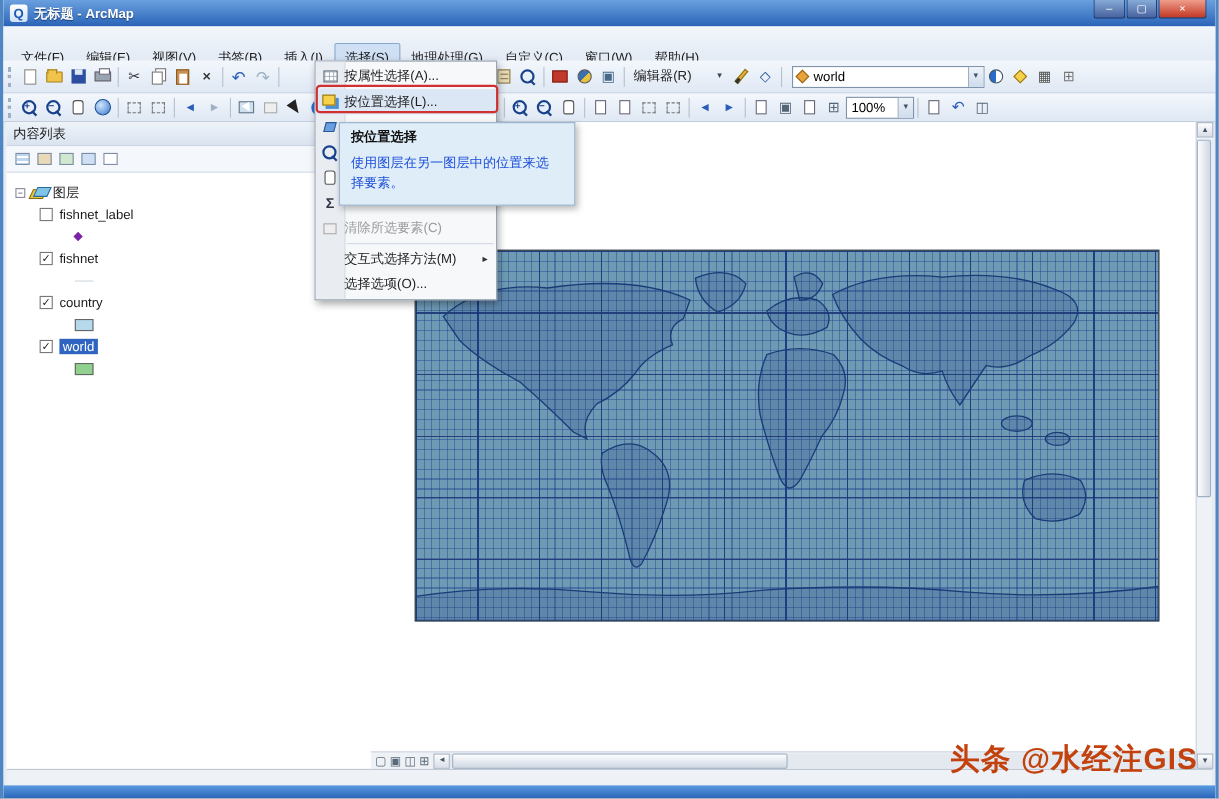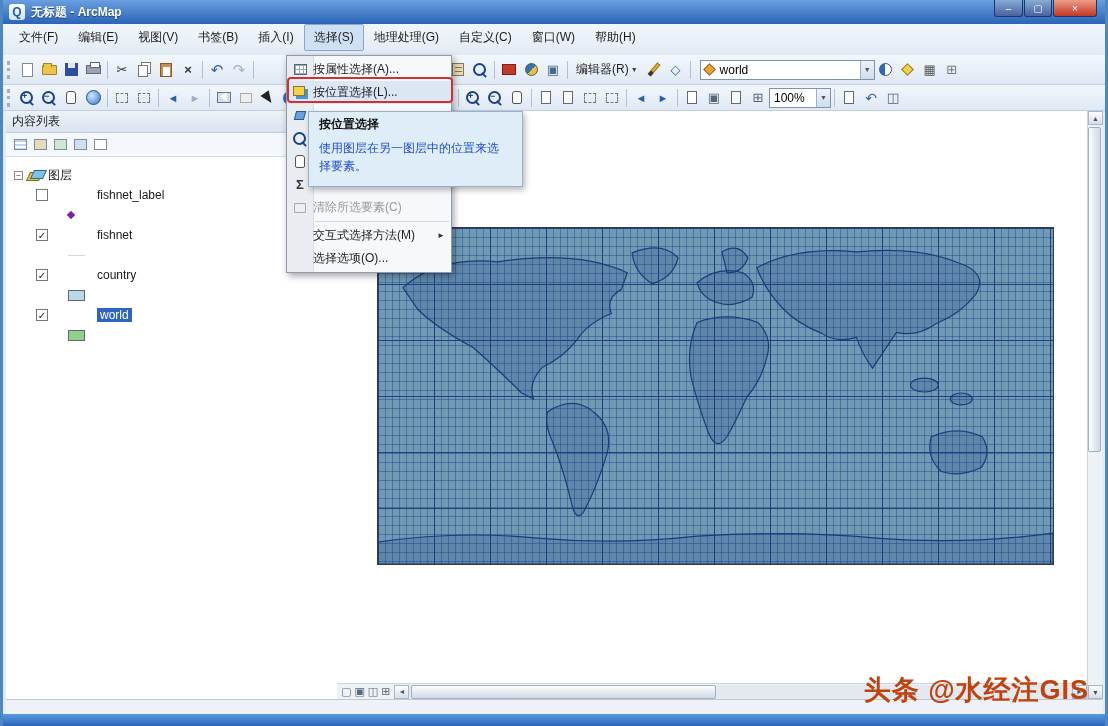--- a/index.html
+++ b/index.html
@@ -11,37 +11,37 @@
   }
   
   .titlebar { height:24px; background:linear-gradient(#6aa0de,#2a64b8); display:flex; align-items:center; padding-left:6px; }
   .app-icon { width:16px; height:16px; border-radius:3px; background:linear-gradient(#ffffff,#cfe2f5); color:#1d5bb0; font-size:12px; font-weight:bold; text-align:center; line-height:16px; }
   .wtitle { color:#fff; font-size:12px; font-weight:bold; margin-left:6px; text-shadow:0 1px 1px #1a3d6e; }
   .win-btns { margin-left:auto; margin-right:8px; display:flex; align-self:flex-start; }
   .wb { height:17px; border:1px solid #17396b; border-top:none; color:#fff; font-size:10px; display:flex; align-items:center; justify-content:center; border-radius:0 0 3px 3px; background:linear-gradient(#86abd8,#49619e); margin-left:1px; }
   .wb.min{width:29px}.wb.max{width:28px}
   .wb.close{width:44px;background:linear-gradient(#ef9d8b,#c23723);}
   
-  .menubar { height:43px; background:linear-gradient(#f2f6fb,#dde6f2); border-bottom:1px solid #b9c6d8; display:flex; align-items:flex-start; padding-left:6px; font-size:12px; color:#1c1c1c; }
+  .menubar { height:43px; background:linear-gradient(#f2f6fb,#dde6f2); border-bottom:1px solid #b9c6d8; display:flex; align-items:flex-end; padding-left:6px; font-size:12px; color:#1c1c1c; }
   .mi { padding:4px 9px; border:1px solid transparent; border-radius:2px; }
   .mi.active { background:#cfe0f5; border-color:#8aa8cf; }
   
   .tbar { position:absolute; left:0; right:0; display:flex; align-items:center; padding:0 2px; background:linear-gradient(#f3f7fc,#dfe8f4); border-bottom:1px solid #c4cfde; }
   #tbar1 { top:55px; height:30px; }
   #tbar2 { top:85px; height:26px; }
   .grip { width:5px; height:18px; border-left:3px dotted #9fb0c4; margin:0 4px 0 2px; }
   .tsep { width:1px; height:18px; background:#b5c0cf; margin:0 3px; }
   .tspacer { width:168px; height:1px; }
   .tbtn { min-width:22px; height:22px; display:flex; align-items:center; justify-content:center; border-radius:2px; position:relative; font-size:13px; color:#333; }
   .dd { font-size:7px; color:#345; margin-left:2px; }
   .combo { display:flex; align-items:center; height:20px; background:#fff; border:1px solid #7f93ad; font-size:12px; padding-left:4px; }
   .combo .cdd { margin-left:auto; height:100%; display:flex; align-items:center; padding:0 3px; font-size:7px; color:#456; background:linear-gradient(#eef3f9,#cfdcec); border-left:1px solid #9fb0c4; }
   #layer-combo { width:175px; margin-left:6px; }
   #zoom-combo { width:62px; }
-  .editor-dd { display:flex; align-items:center; font-size:12px; padding:2px 5px; color:#222; }
+  .editor-dd { display:flex; align-items:center; font-size:12px; padding:2px 5px; color:#222;gap:20px; }
   
   .s-rect{width:11px;height:14px;background:#fff;border:1px solid #888;}
   .s-folder{width:15px;height:10px;background:#f0c44a;border:1px solid #a5801f;border-radius:1px;position:relative;}
   .s-folder::before{content:'';position:absolute;top:-3px;left:0;width:7px;height:3px;background:#f0c44a;border:1px solid #a5801f;border-bottom:none;}
   .s-save{width:13px;height:13px;background:#2b4ea0;position:relative;}
   .s-save::after{content:'';position:absolute;left:3px;top:0;width:7px;height:5px;background:#dfe8f4;}
   .s-print{width:15px;height:9px;background:#9aa4b0;border:1px solid #667;position:relative;}
   .s-print::before{content:'';position:absolute;left:3px;top:-4px;width:8px;height:4px;background:#fff;border:1px solid #667;}
   .s-copy{width:10px;height:12px;background:#fff;border:1px solid #777;box-shadow:3px -3px 0 -1px #fff,3px -3px 0 0 #777;margin-left:-3px;margin-top:3px;}
   .s-paste{width:12px;height:14px;background:#c89050;border:1px solid #8a5a20;position:relative;}
@@ -78,21 +78,21 @@
   .toc-tools { height:24px; border-bottom:1px solid #d5dde8; display:flex; align-items:center; padding-left:4px; background:#f4f7fb; }
   .toc-tools .tbtn{min-width:20px;height:20px;}
   .ticon{width:13px;height:11px;border:1px solid #7d8da5;}
   .tree { padding-top:8px; font-size:12px; color:#1a1a1a; }
   .trow { display:flex; align-items:center; height:20px; }
   .exp { width:9px; height:9px; border:1px solid #889; background:#fff; font-size:8px; line-height:7px; text-align:center; color:#333; margin:0 5px 0 8px; }
   .cb { width:12px; height:12px; border:1px solid #777; background:#fff; margin-right:6px; font-size:10px; line-height:11px; text-align:center; color:#222; }
   .lyrs { width:15px; height:11px; position:relative; margin-right:5px; }
   .lyrs::before { content:''; position:absolute; left:0; top:2px; width:11px; height:7px; background:#e8c33a; border:1px solid #8a6d12; transform:skewX(-25deg); }
   .lyrs::after { content:''; position:absolute; left:4px; top:0px; width:11px; height:7px; background:#7fc3e8; border:1px solid #2a6a96; transform:skewX(-25deg); }
-  .ind2 { padding-left:30px;gap:43px; } .ind3 { padding-left:62px; }
+  .ind2 { padding-left:30px; } .ind3 { padding-left:62px; }
   .selname { background:#2f64c1; color:#fff; padding:0 3px; }
   .sym-pt { width:6px; height:6px; background:#7b22a8; transform:rotate(45deg); }
   .sym-rect { width:17px; height:11px; border:1px solid #666; }
   
   .map-container { position:absolute; top:111px; left:334px; right:18px; bottom:27px; background:#fff; overflow:hidden; }
   .map-image { position:absolute; left:40px; top:116px; width:677px; height:338px; border:1px solid #3a3a3a;
     background-color:#6e9ab3;
     background-image:
       repeating-linear-gradient(to right, rgba(25,60,140,.42) 0 1px, transparent 1px 7px),
       repeating-linear-gradient(to bottom, rgba(25,60,140,.42) 0 1px, transparent 1px 9px),

